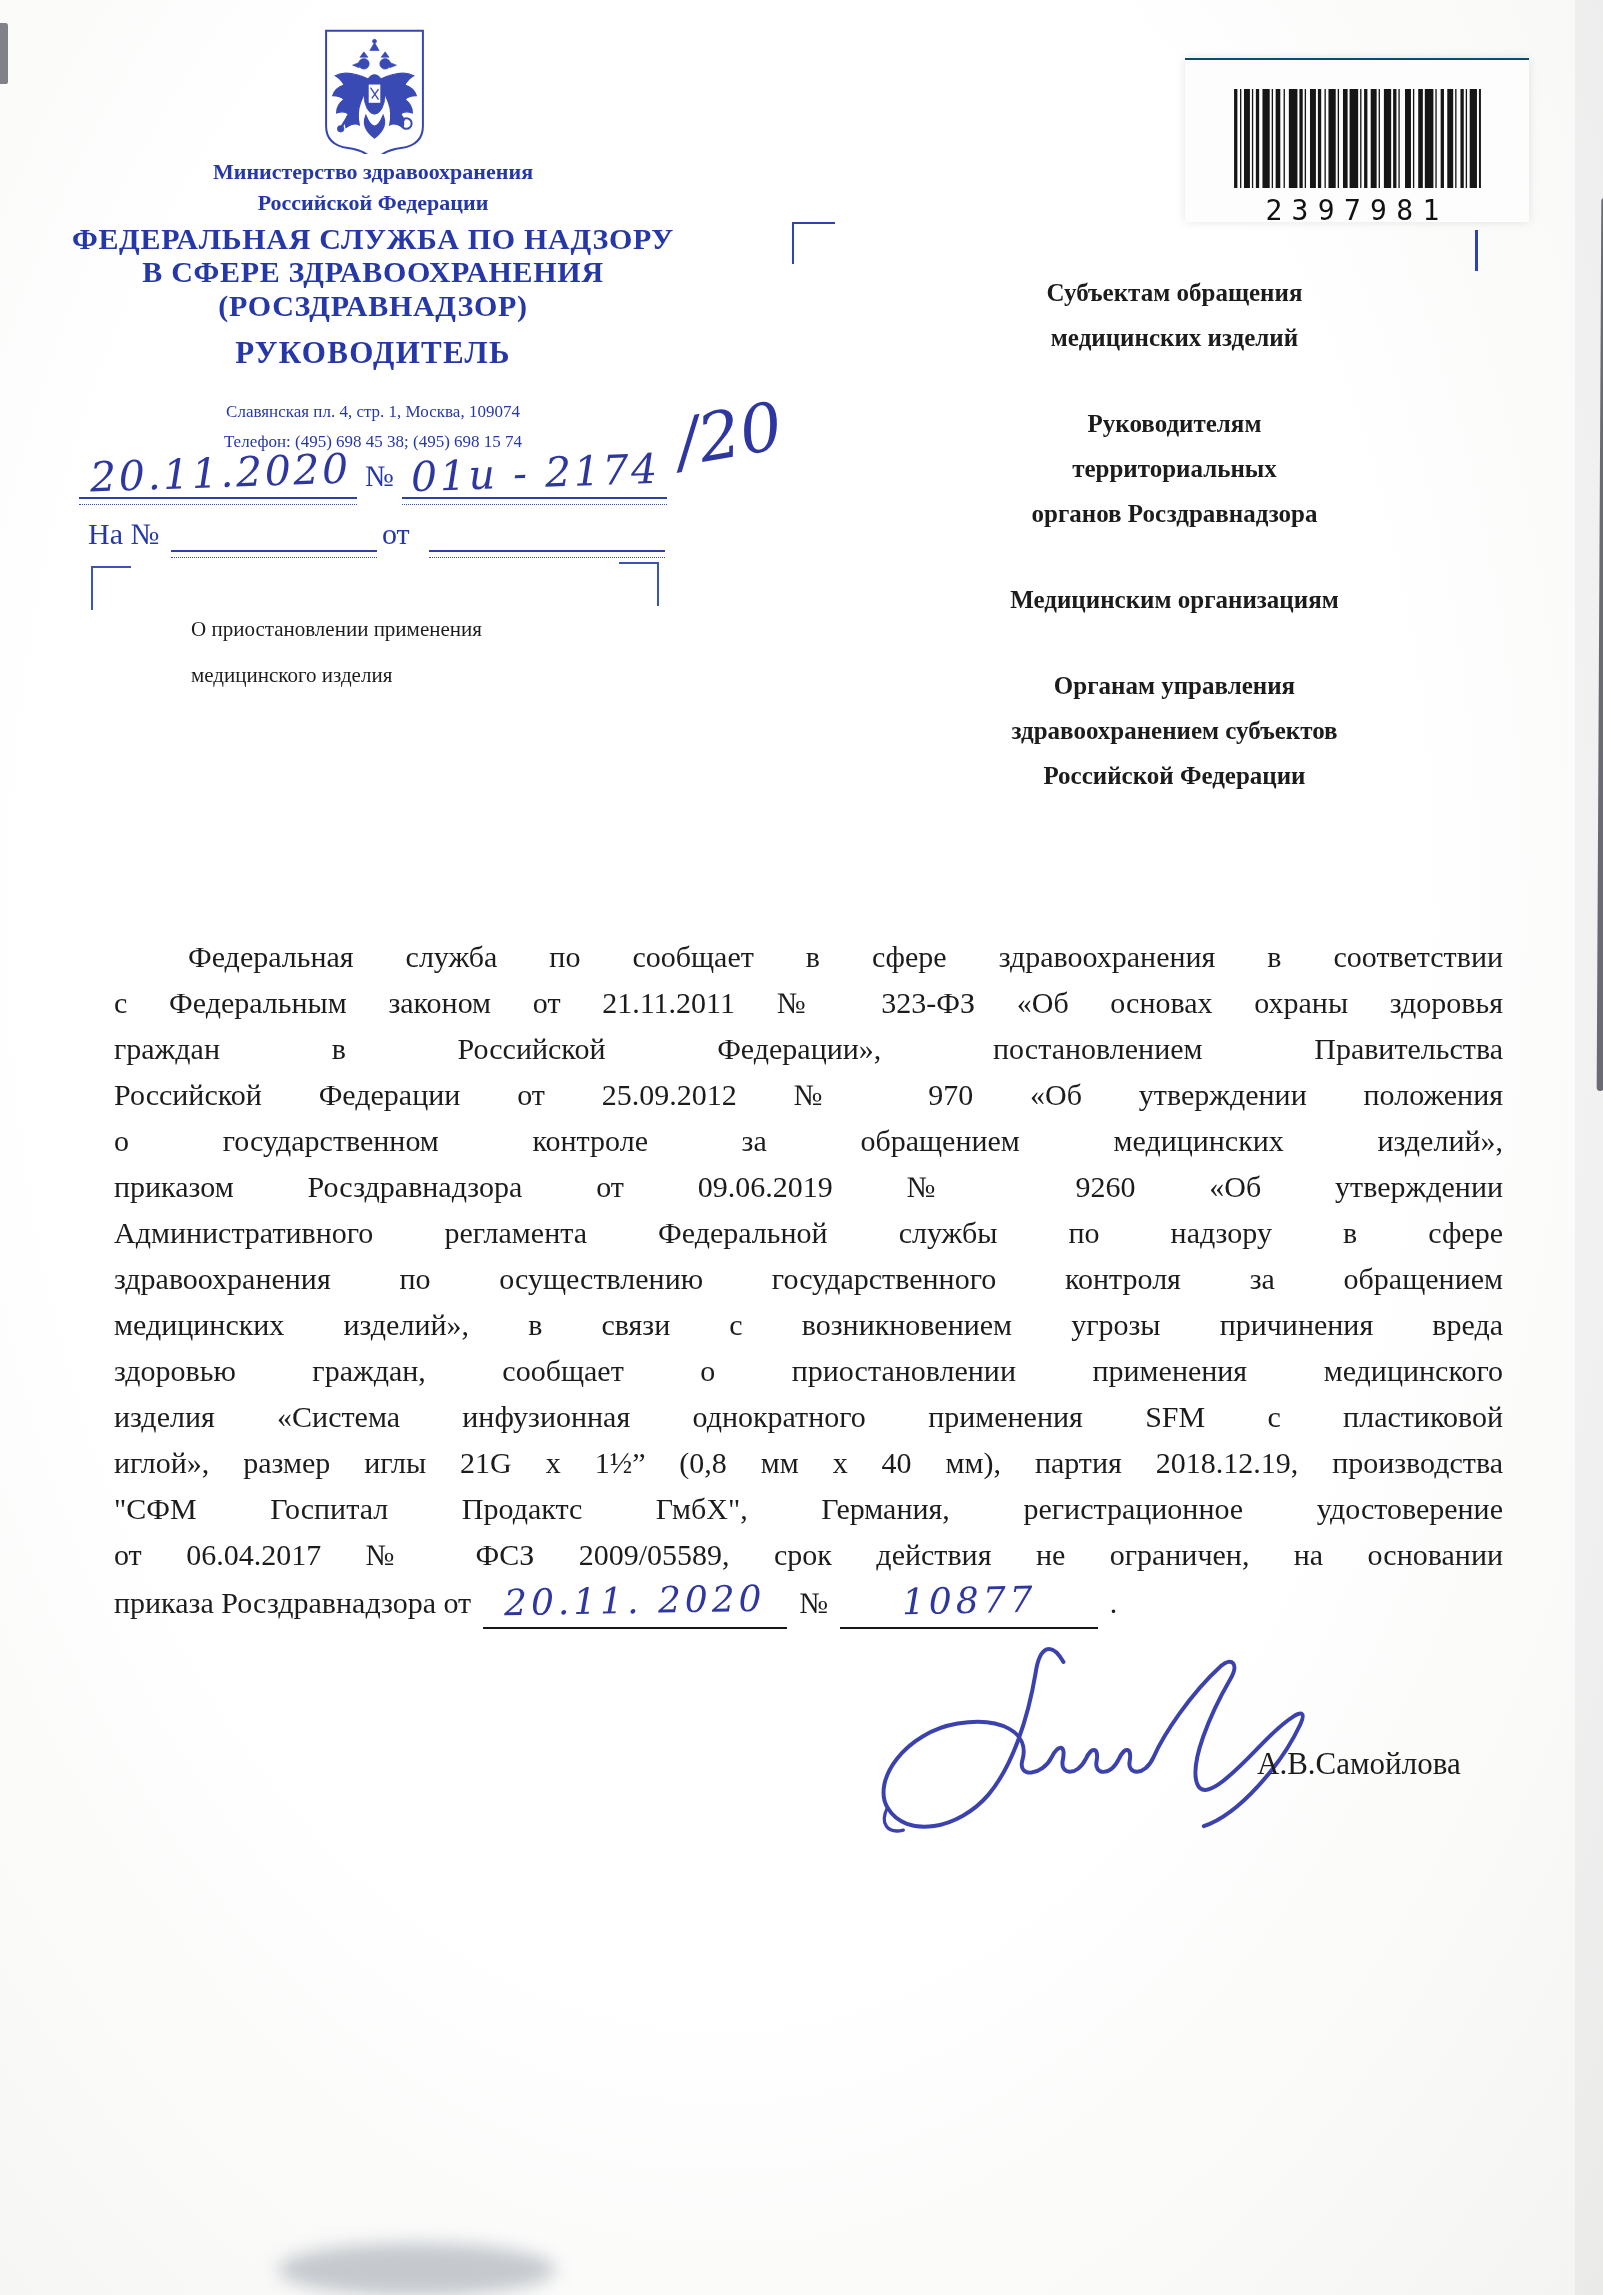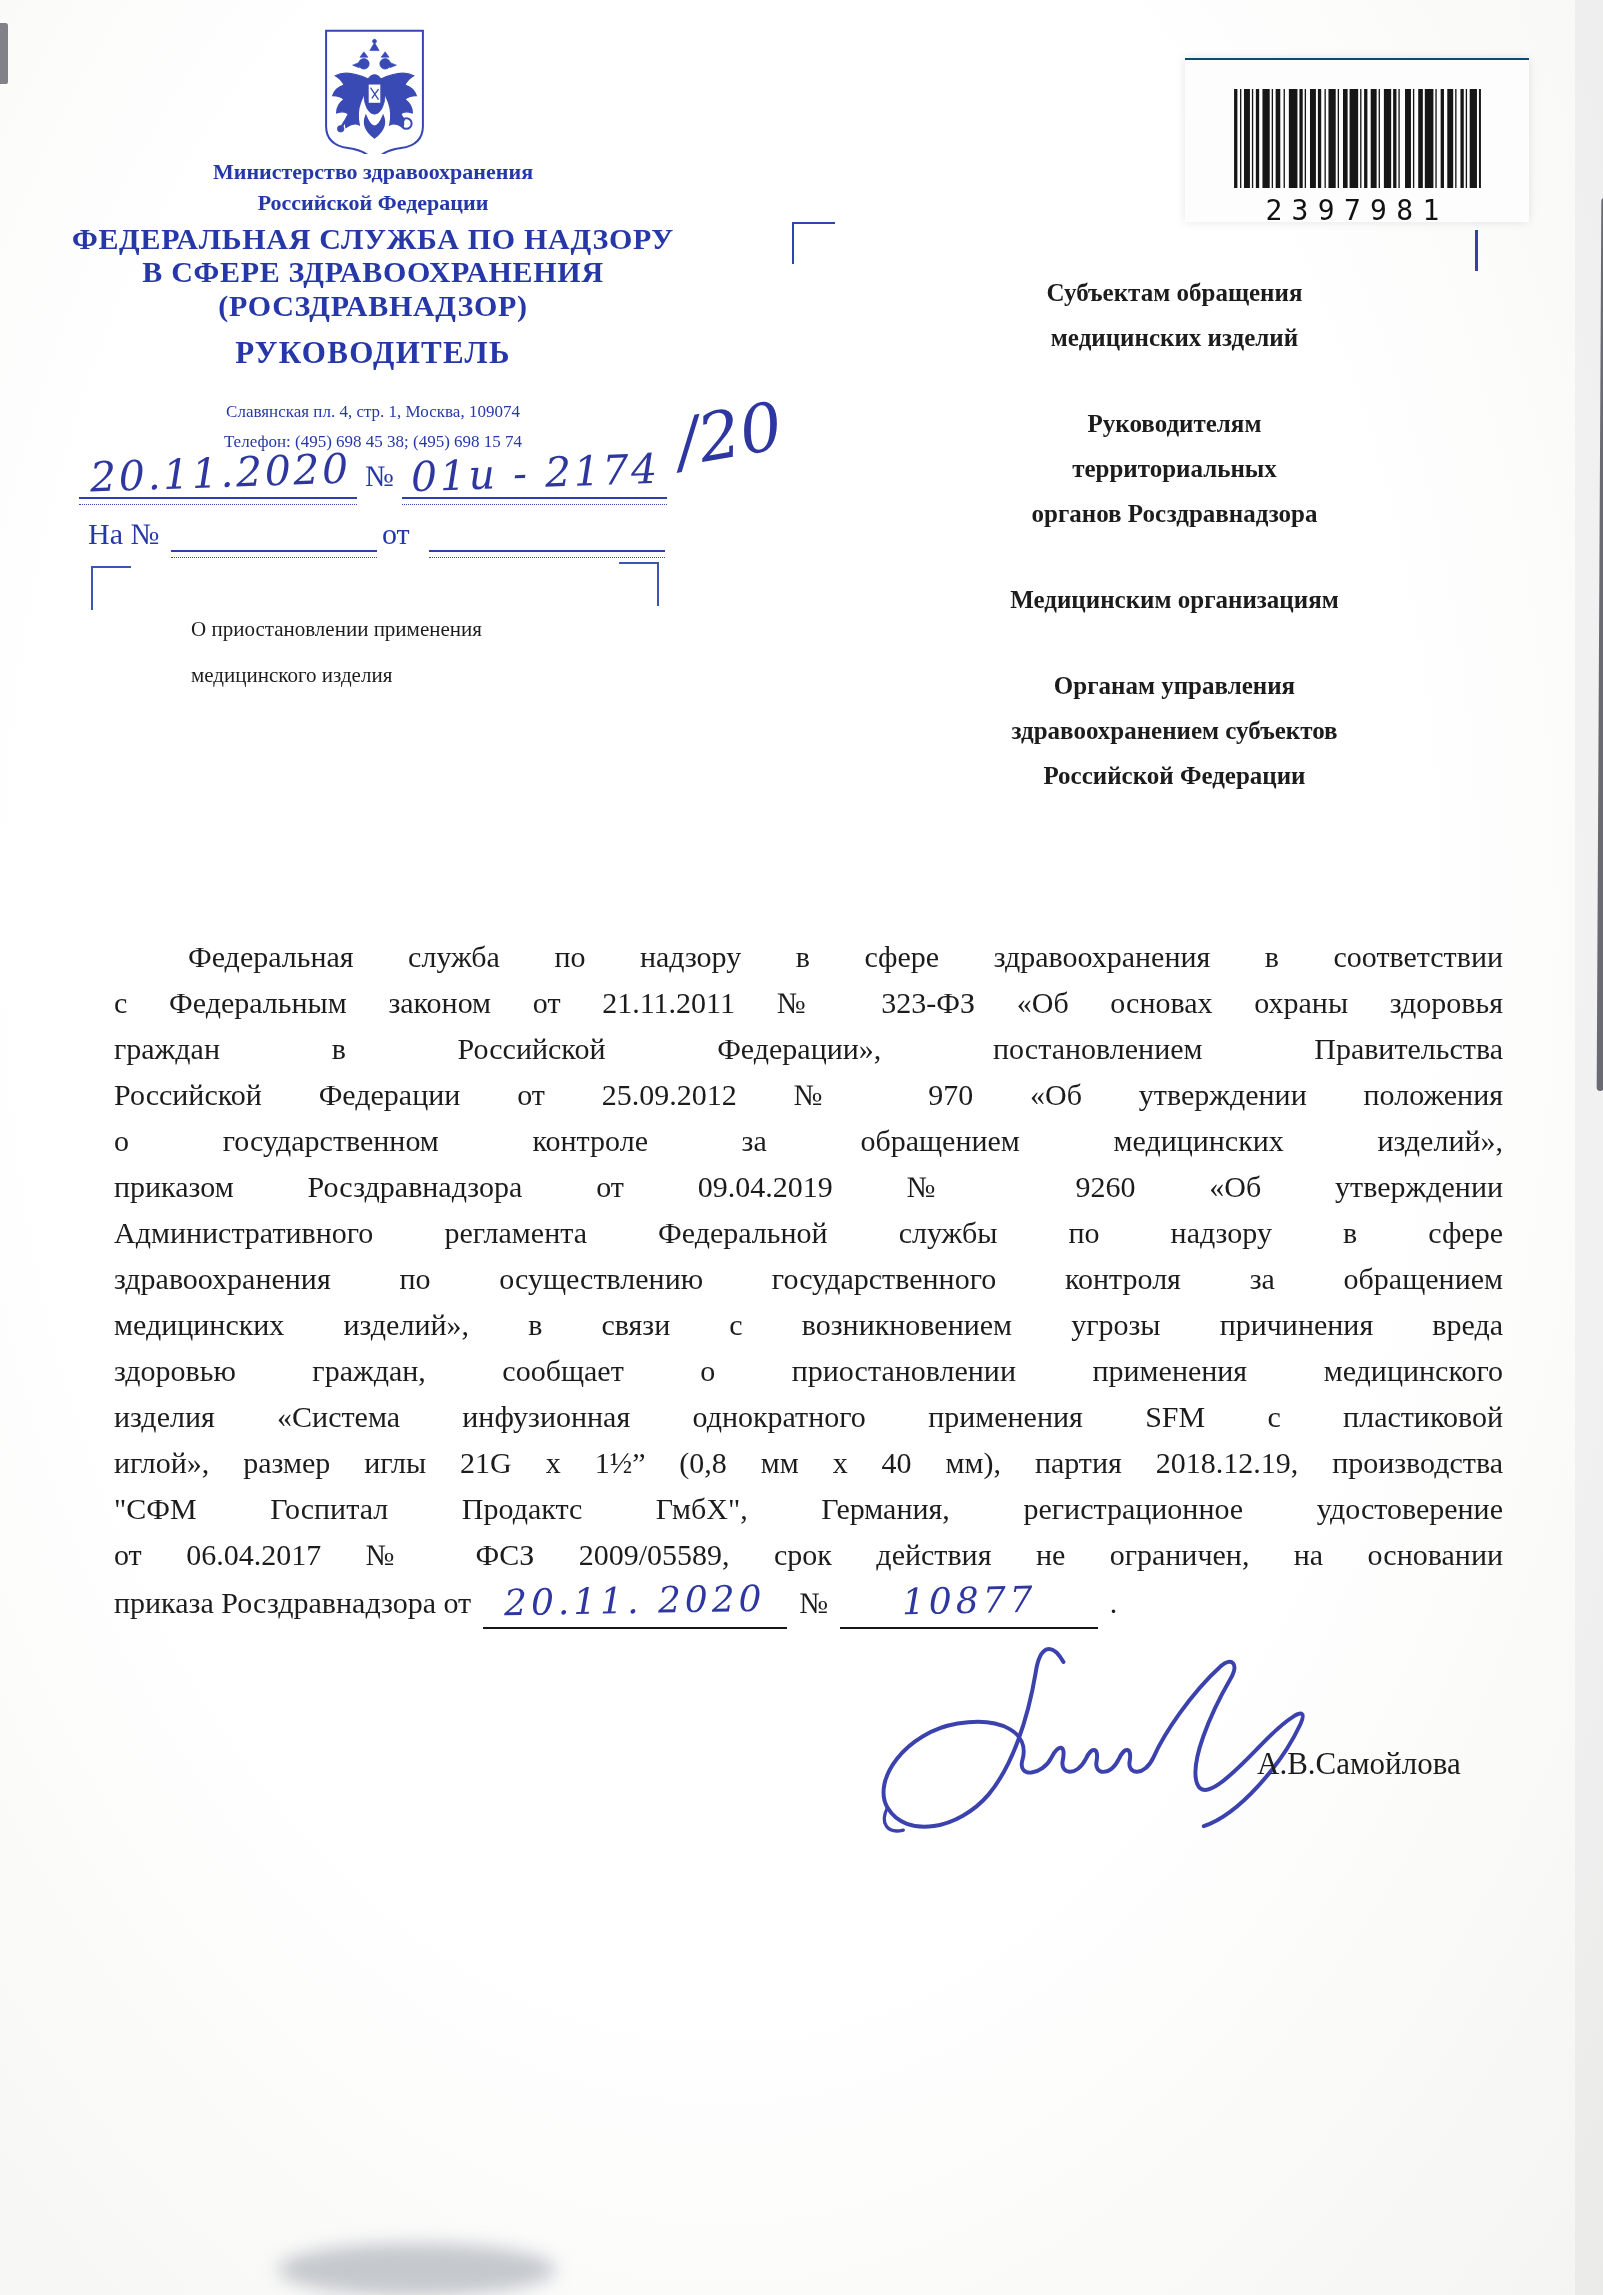--- a/index.html
+++ b/index.html
@@ -201,26 +201,26 @@
   <div class="recipient">Руководителям
 территориальных
 органов Росздравнадзора</div>
   <div class="recipient">Медицинским организациям</div>
   <div class="recipient">Органам управления
 здравоохранением субъектов
 Российской Федерации</div>
 </div>
 
 <div class="abs body-text">
-  <div class="body-line indent">Федеральная служба по надзору в сфере здравоохранения в соответствии</div>
+  <div class="body-line indent">Федеральная служба по сообщает в сфере здравоохранения в соответствии</div>
   <div class="body-line">с Федеральным законом от 21.11.2011 № 323-ФЗ «Об основах охраны здоровья</div>
   <div class="body-line">граждан в Российской Федерации», постановлением Правительства</div>
   <div class="body-line">Российской Федерации от 25.09.2012 № 970 «Об утверждении положения</div>
   <div class="body-line">о государственном контроле за обращением медицинских изделий»,</div>
-  <div class="body-line">приказом Росздравнадзора от 09.04.2019 № 9260 «Об утверждении</div>
+  <div class="body-line">приказом Росздравнадзора от 09.06.2019 № 9260 «Об утверждении</div>
   <div class="body-line">Административного регламента Федеральной службы по надзору в сфере</div>
   <div class="body-line">здравоохранения по осуществлению государственного контроля за обращением</div>
   <div class="body-line">медицинских изделий», в связи с возникновением угрозы причинения вреда</div>
   <div class="body-line">здоровью граждан, сообщает о приостановлении применения медицинского</div>
   <div class="body-line">изделия «Система инфузионная однократного применения SFM с пластиковой</div>
   <div class="body-line">иглой», размер иглы 21G х 1½” (0,8 мм х 40 мм), партия 2018.12.19, производства</div>
   <div class="body-line">"СФМ Госпитал Продактс ГмбХ", Германия, регистрационное удостоверение</div>
   <div class="body-line">от 06.04.2017 № ФСЗ 2009/05589, срок действия не ограничен, на основании</div>
   <div class="final-line">
     <span>приказа Росздравнадзора от</span>

